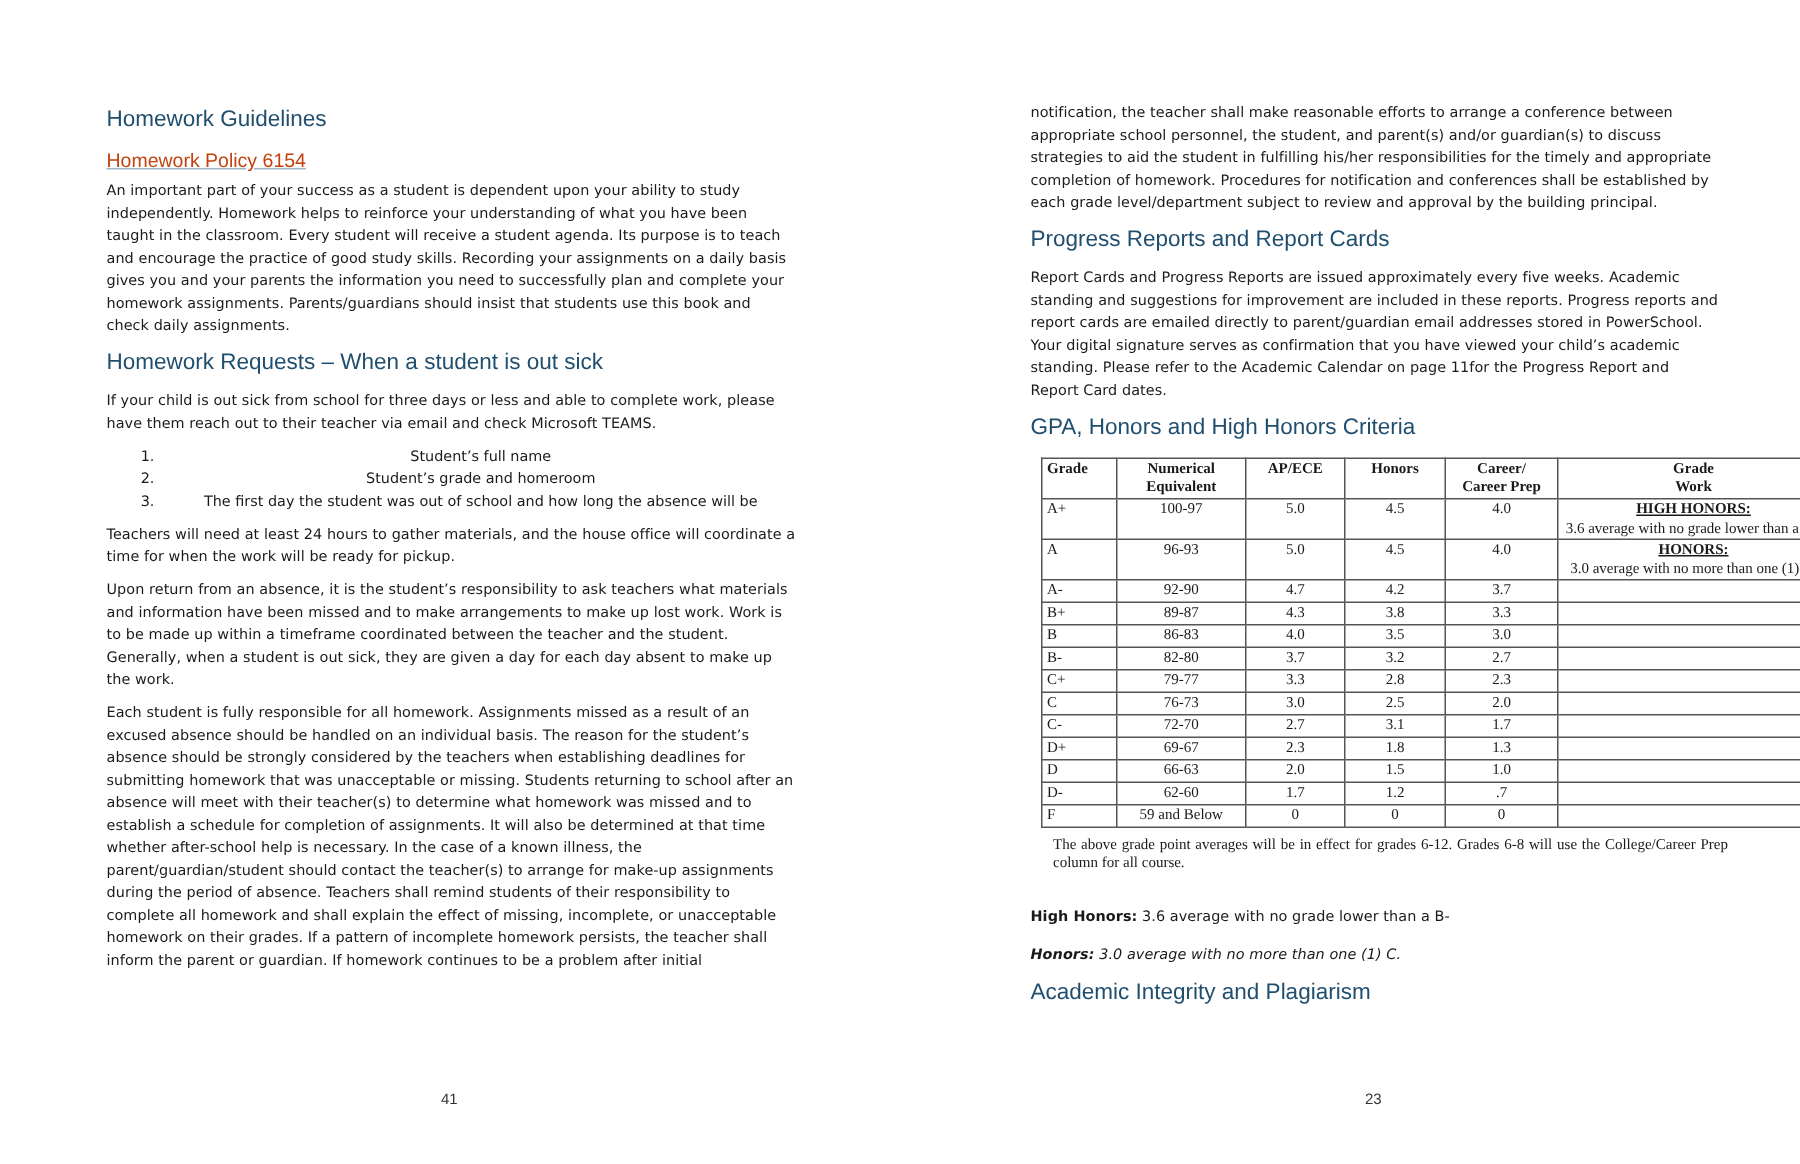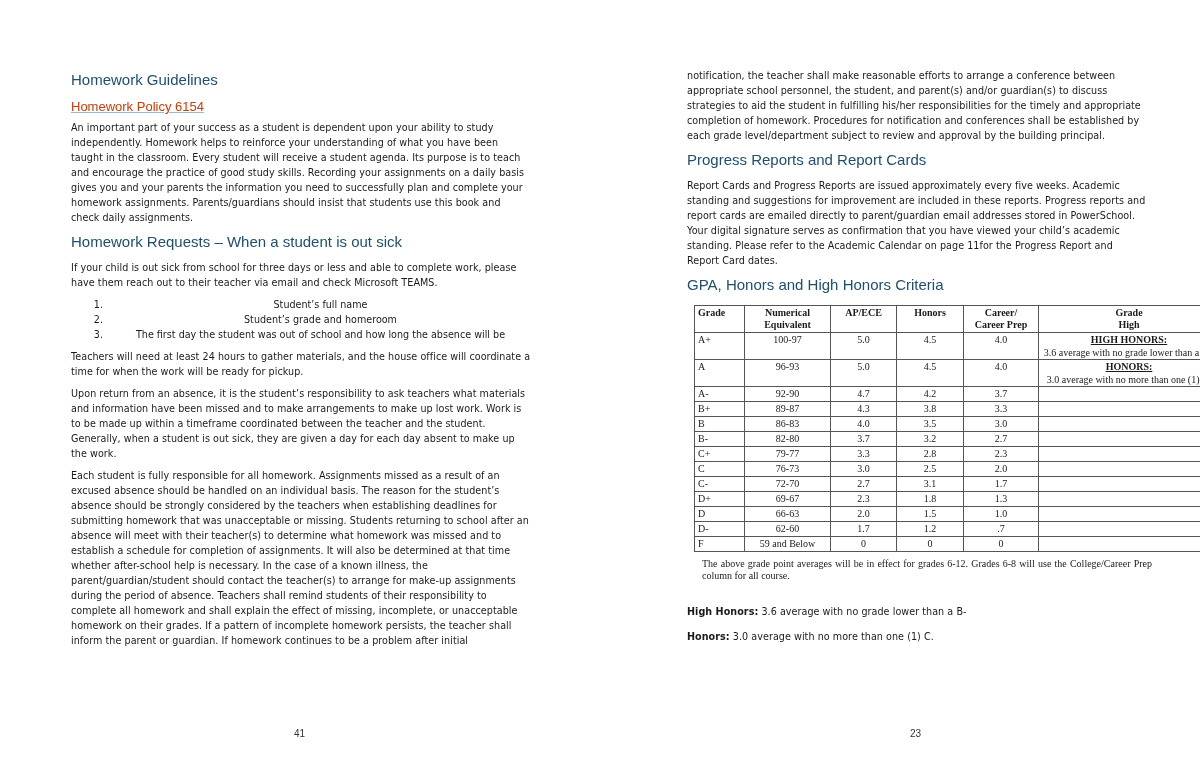--- a/index.html
+++ b/index.html
@@ -74,21 +74,21 @@
             <span>Equivalent</span>
           </th>
           <th style="width:66px;">AP/ECE</th>
           <th style="width:67px;">Honors</th>
           <th style="width:75px;">
             <span>Career/</span><br>
             <span>Career Prep</span>
           </th>
           <th>
             <span>Grade</span><br>
-            <span>High</span>
+            <span>Work</span>
           </th>
         </tr>
       </thead>
       <tbody>
         <tr>
           <td class="left">A+</td>
           <td>100-97</td>
           <td>5.0</td>
           <td>4.5</td>
           <td>4.0</td>
@@ -197,19 +197,20 @@
           <td></td>
         </tr>
       </tbody>
     </table>
 
     <div class="note">The above grade point averages will be in effect for grades 6-12. Grades 6-8 will use the College/Career Prep column for all course.</div>
 
     <p class="crit" style="margin-bottom:10px;">
       <b>High Honors:</b><span> 3.6 average with no grade lower than a B-</span>
     </p>
-    <p class="crit" style="margin-bottom:8px;">
+    <p class="crit" style="margin-bottom:8px;font-style:italic;">
       <b>Honors:</b><span> 3.0 average with no more than one (1) C.</span>
     </p>
 
+    <h1>Academic Integrity and Plagiarism</h1>
   </div>
   <div class="page-num" style="left:294px;">23</div>
 </div>
 
 </body></html>

